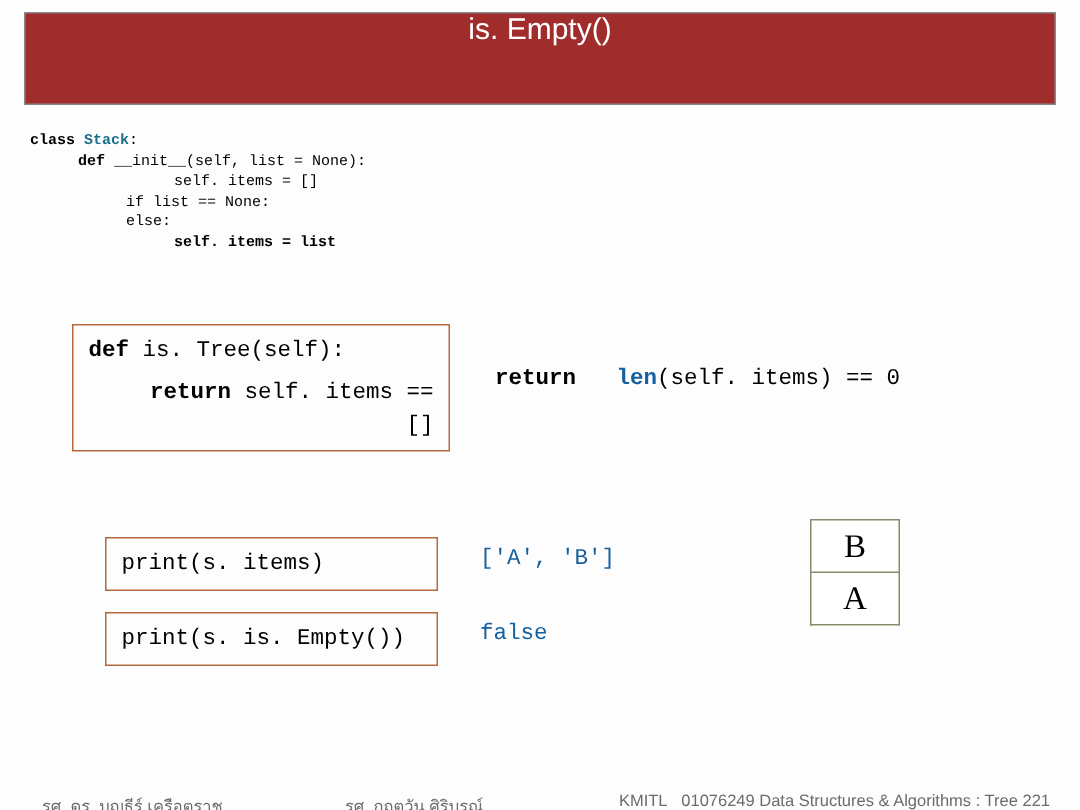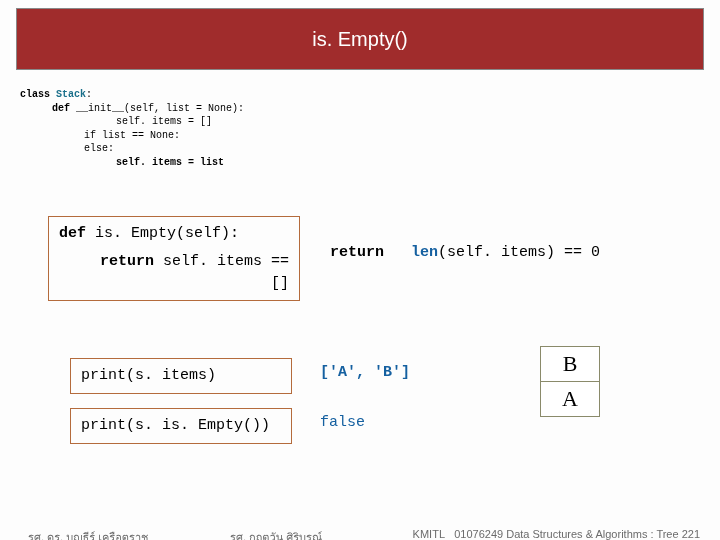--- a/index.html
+++ b/index.html
@@ -15,21 +15,20 @@
   .titlebar {
     position: absolute;
     left: 16px;
     top: 8px;
     right: 16px;
     height: 60px;
     background: #a02c2c;
     color: #fff;
     border: 1px solid #888;
     display: flex;
-    align-items: center;
     justify-content: center;
     font-size: 20px;
   }
   .code-area {
     position: absolute;
     left: 20px;
     top: 88px;
     font-family: Consolas, "Courier New", monospace;
     font-size: 10px;
     line-height: 1.35;
@@ -55,21 +54,21 @@
     font-size: 15px;
   }
   #box-print-items { left: 70px; top: 358px; width: 200px; }
   #box-print-empty { left: 70px; top: 408px; width: 200px; }
   .out {
     position: absolute;
     font-family: Consolas, "Courier New", monospace;
     font-size: 15px;
     color: #1560a0;
   }
-  #out1 { left: 320px; top: 364px; font-weight: bold; }
+  #out1 { left: 320px; top: 364px; }
   #out2 { left: 320px; top: 414px; }
   .stack {
     position: absolute;
     left: 540px;
     top: 346px;
     width: 60px;
   }
   .stack div {
     border: 1px solid #8a8a6a;
     text-align: center;
@@ -107,21 +106,21 @@
     <span class="kw">def </span><span>__init__(self, list = None):</span>
   </div>
   <div style="padding-left:96px;">self. items = []</div>
   <div style="padding-left:64px;">if list == None:</div>
   <div style="padding-left:64px;">else:</div>
   <div style="padding-left:96px;font-weight:bold;">self. items = list</div>
 </div>
 
 <div id="box-method" class="boxed">
   <div>
-    <span class="kw">def </span><span>is. Empty(self):</span>
+    <span class="kw">def </span><span>is. Tree(self):</span>
   </div>
   <div style="height:6px;"></div>
   <div style="padding-left:28px;text-align:right;">
     <span class="kw">return </span><span>self. items == []</span>
   </div>
 </div>
 
 <div class="alt-return">
   <span class="kw">return</span>&nbsp;&nbsp;
   <span style="color:#1560a0;font-weight:bold">len</span><span>(self. items) == 0</span>

